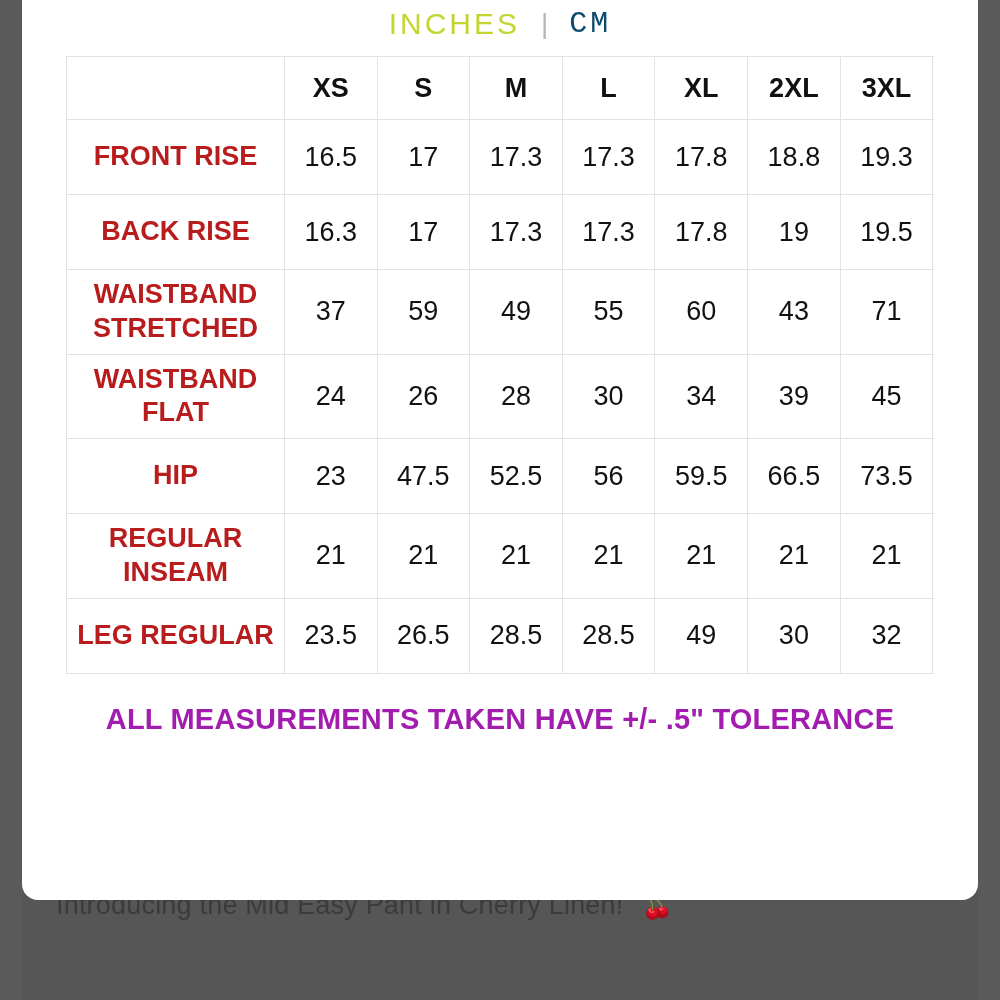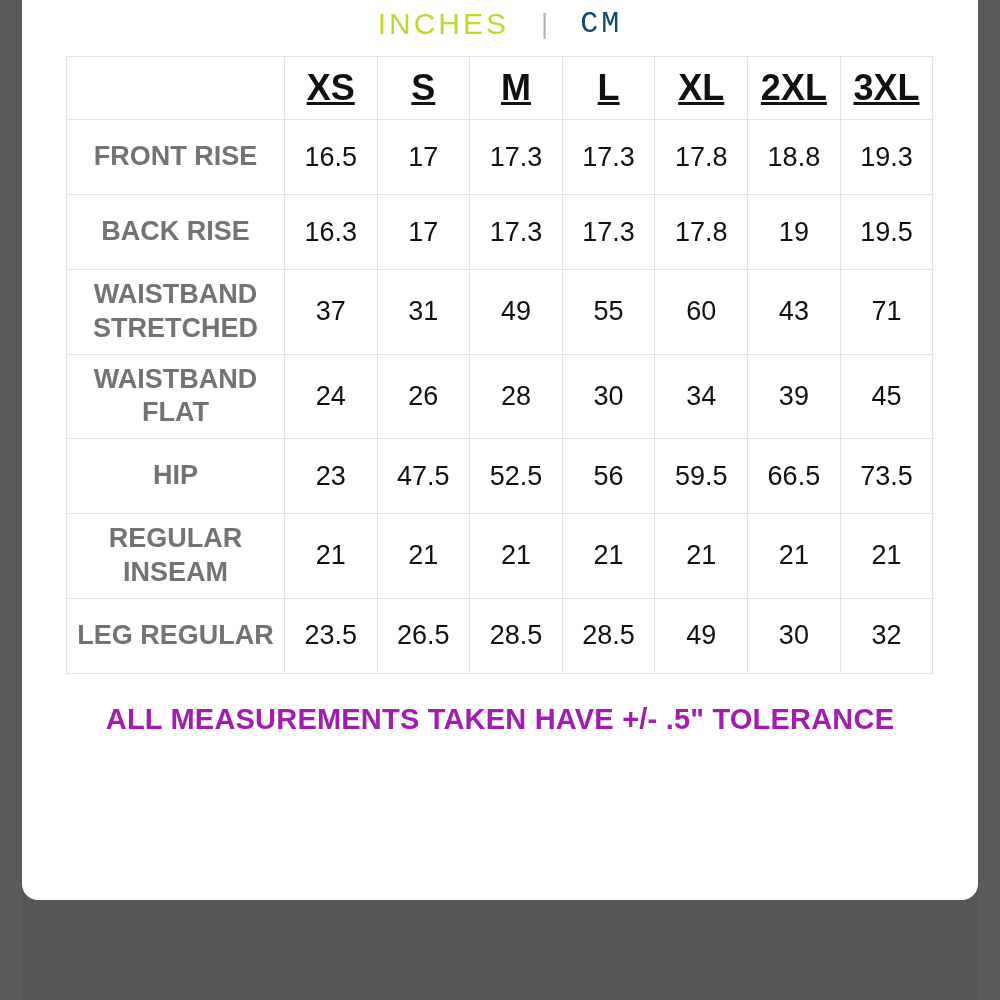--- a/index.html
+++ b/index.html
@@ -61,21 +61,21 @@
     box-shadow: 0 0 0 rgba(0,0,0,0);
     overflow: hidden;
   }
 
   .unit-toggle {
     display: flex;
     align-items: center;
     justify-content: center;
     height: 44px;
     padding-top: 2px;
-    gap: 16px;
+    gap: 5px;
   }
   .unit {
     font-size: 30px;
     letter-spacing: 3px;
     font-weight: 400;
     padding: 0 6px;
   }
   .unit.active { color: #c4d62e; }
   .unit.inactive { color: #0c4a6e; font-family: Liberation Mono, monospace; }
   .unit-sep {
@@ -99,30 +99,29 @@
     border: 1px solid #e3e3e3;
     text-align: center;
     color: #111111;
     font-size: 27px;
     font-weight: 400;
     padding: 0;
     height: 58px;
   }
   table.size-table thead th {
     font-weight: 700;
-    font-size: 36px;
+    font-size: 27px;
     height: 62px;
-    text-decoration: underline;
   }
   table.size-table tbody th.rowhead {
     font-weight: 700;
     font-size: 27px;
     line-height: 1.25;
     padding: 8px 6px;
-    color: #737373;
+    color: #b91c1c;
   }
   col.c-label { width: 214px; }
   col.c-size { width: 91px; }
 
   .tall td, .tall th { height: 106px; }
 
   .note {
     margin: 26px 70px 0 70px;
     text-align: center;
     font-size: 29px;
@@ -133,20 +132,23 @@
   }
 </style>
 </head>
 <body>
 
 <div class="screen">
 
   <div class="side-strip left"></div>
   <div class="side-strip right"></div>
 
+  <div class="backdrop-text">
+    <span>Introducing the Mid Easy Pant in Cherry Linen!</span><span class="cherry">🍒</span>
+  </div>
 
   <div class="modal">
 
     <div class="unit-toggle">
       <span class="unit active">INCHES</span>
       <span class="unit-sep">|</span>
       <span class="unit inactive">CM</span>
     </div>
 
     <div class="table-wrap">
@@ -194,21 +196,21 @@
             <td>17.3</td>
             <td>17.3</td>
             <td>17.8</td>
             <td>19</td>
             <td>19.5</td>
             <td></td>
           </tr>
           <tr class="tall">
             <th class="rowhead">WAISTBAND STRETCHED</th>
             <td>37</td>
-            <td>31</td>
+            <td>59</td>
             <td>49</td>
             <td>55</td>
             <td>60</td>
             <td>43</td>
             <td>71</td>
             <td></td>
           </tr>
           <tr class="tall">
             <th class="rowhead">WAISTBAND FLAT</th>
             <td>24</td>

